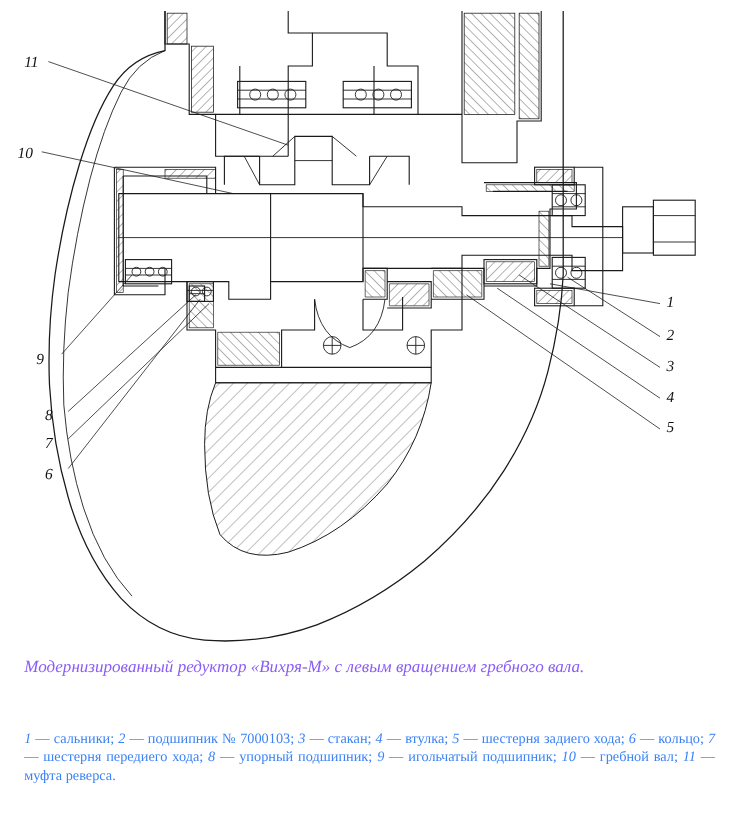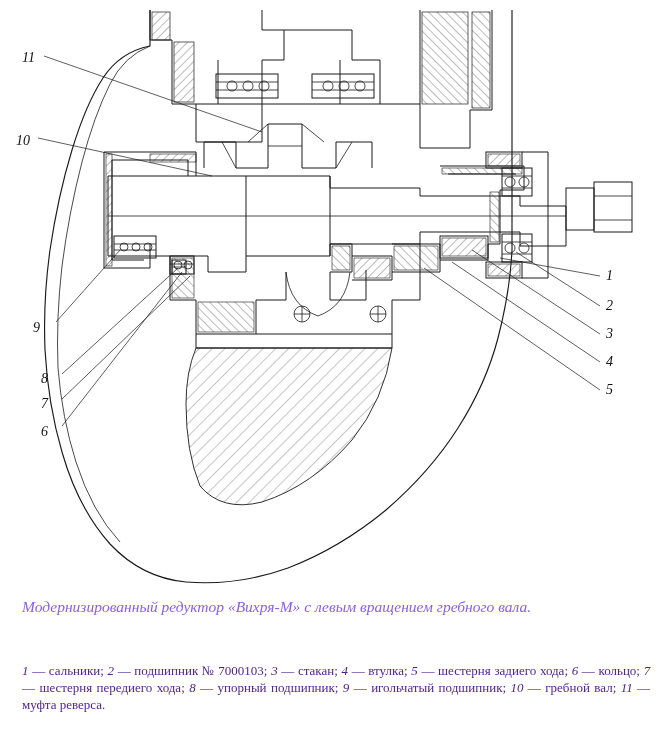--- a/index.html
+++ b/index.html
@@ -51,21 +51,21 @@
     text-align: justify;
   }
   #legend {
     position: absolute;
     left: 22px;
     top: 662px;
     width: 628px;
     font-family: "Liberation Serif", serif;
     font-size: 13px;
     line-height: 1.32;
-    color: #4c1d95;
+    color: #3b82f6;
     text-align: justify;
   }
   #legend .num {
     font-style: italic;
   }
   .hatch-a { fill: url(#hatchA); }
   .hatch-b { fill: url(#hatchB); }
   .sec { stroke: #1a1a1a; stroke-width: 1; fill: none; }
   .thin { stroke: #1a1a1a; stroke-width: 0.8; fill: none; }
   .lead { stroke: #1a1a1a; stroke-width: 0.7; fill: none; }

